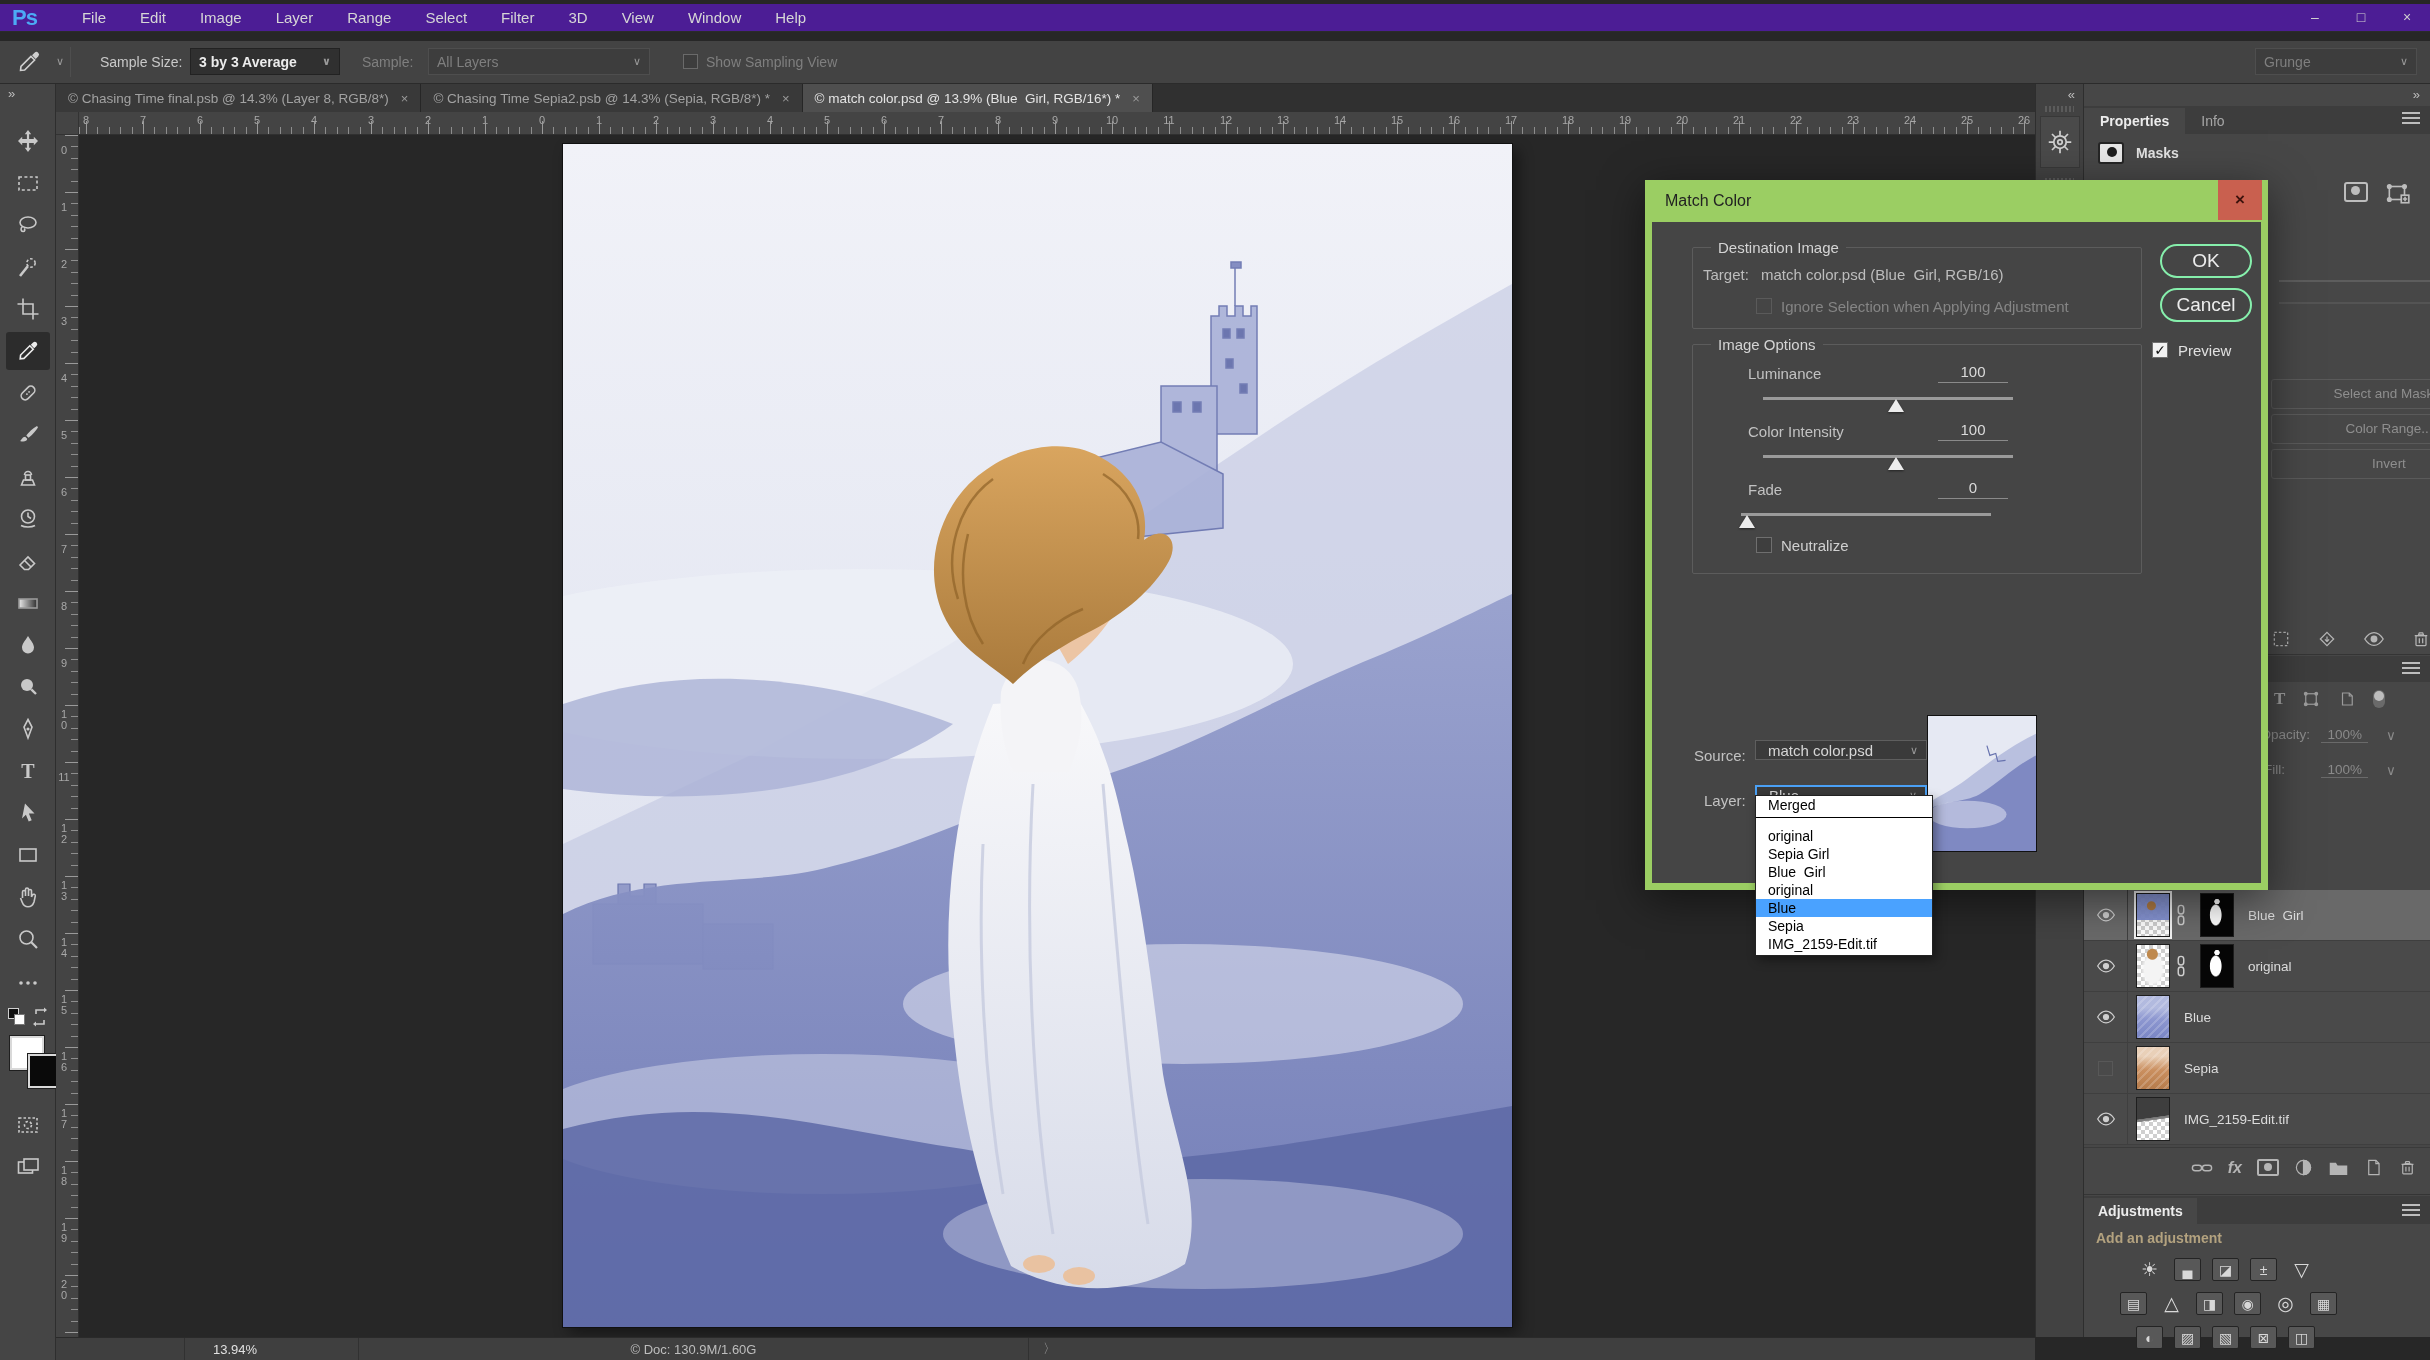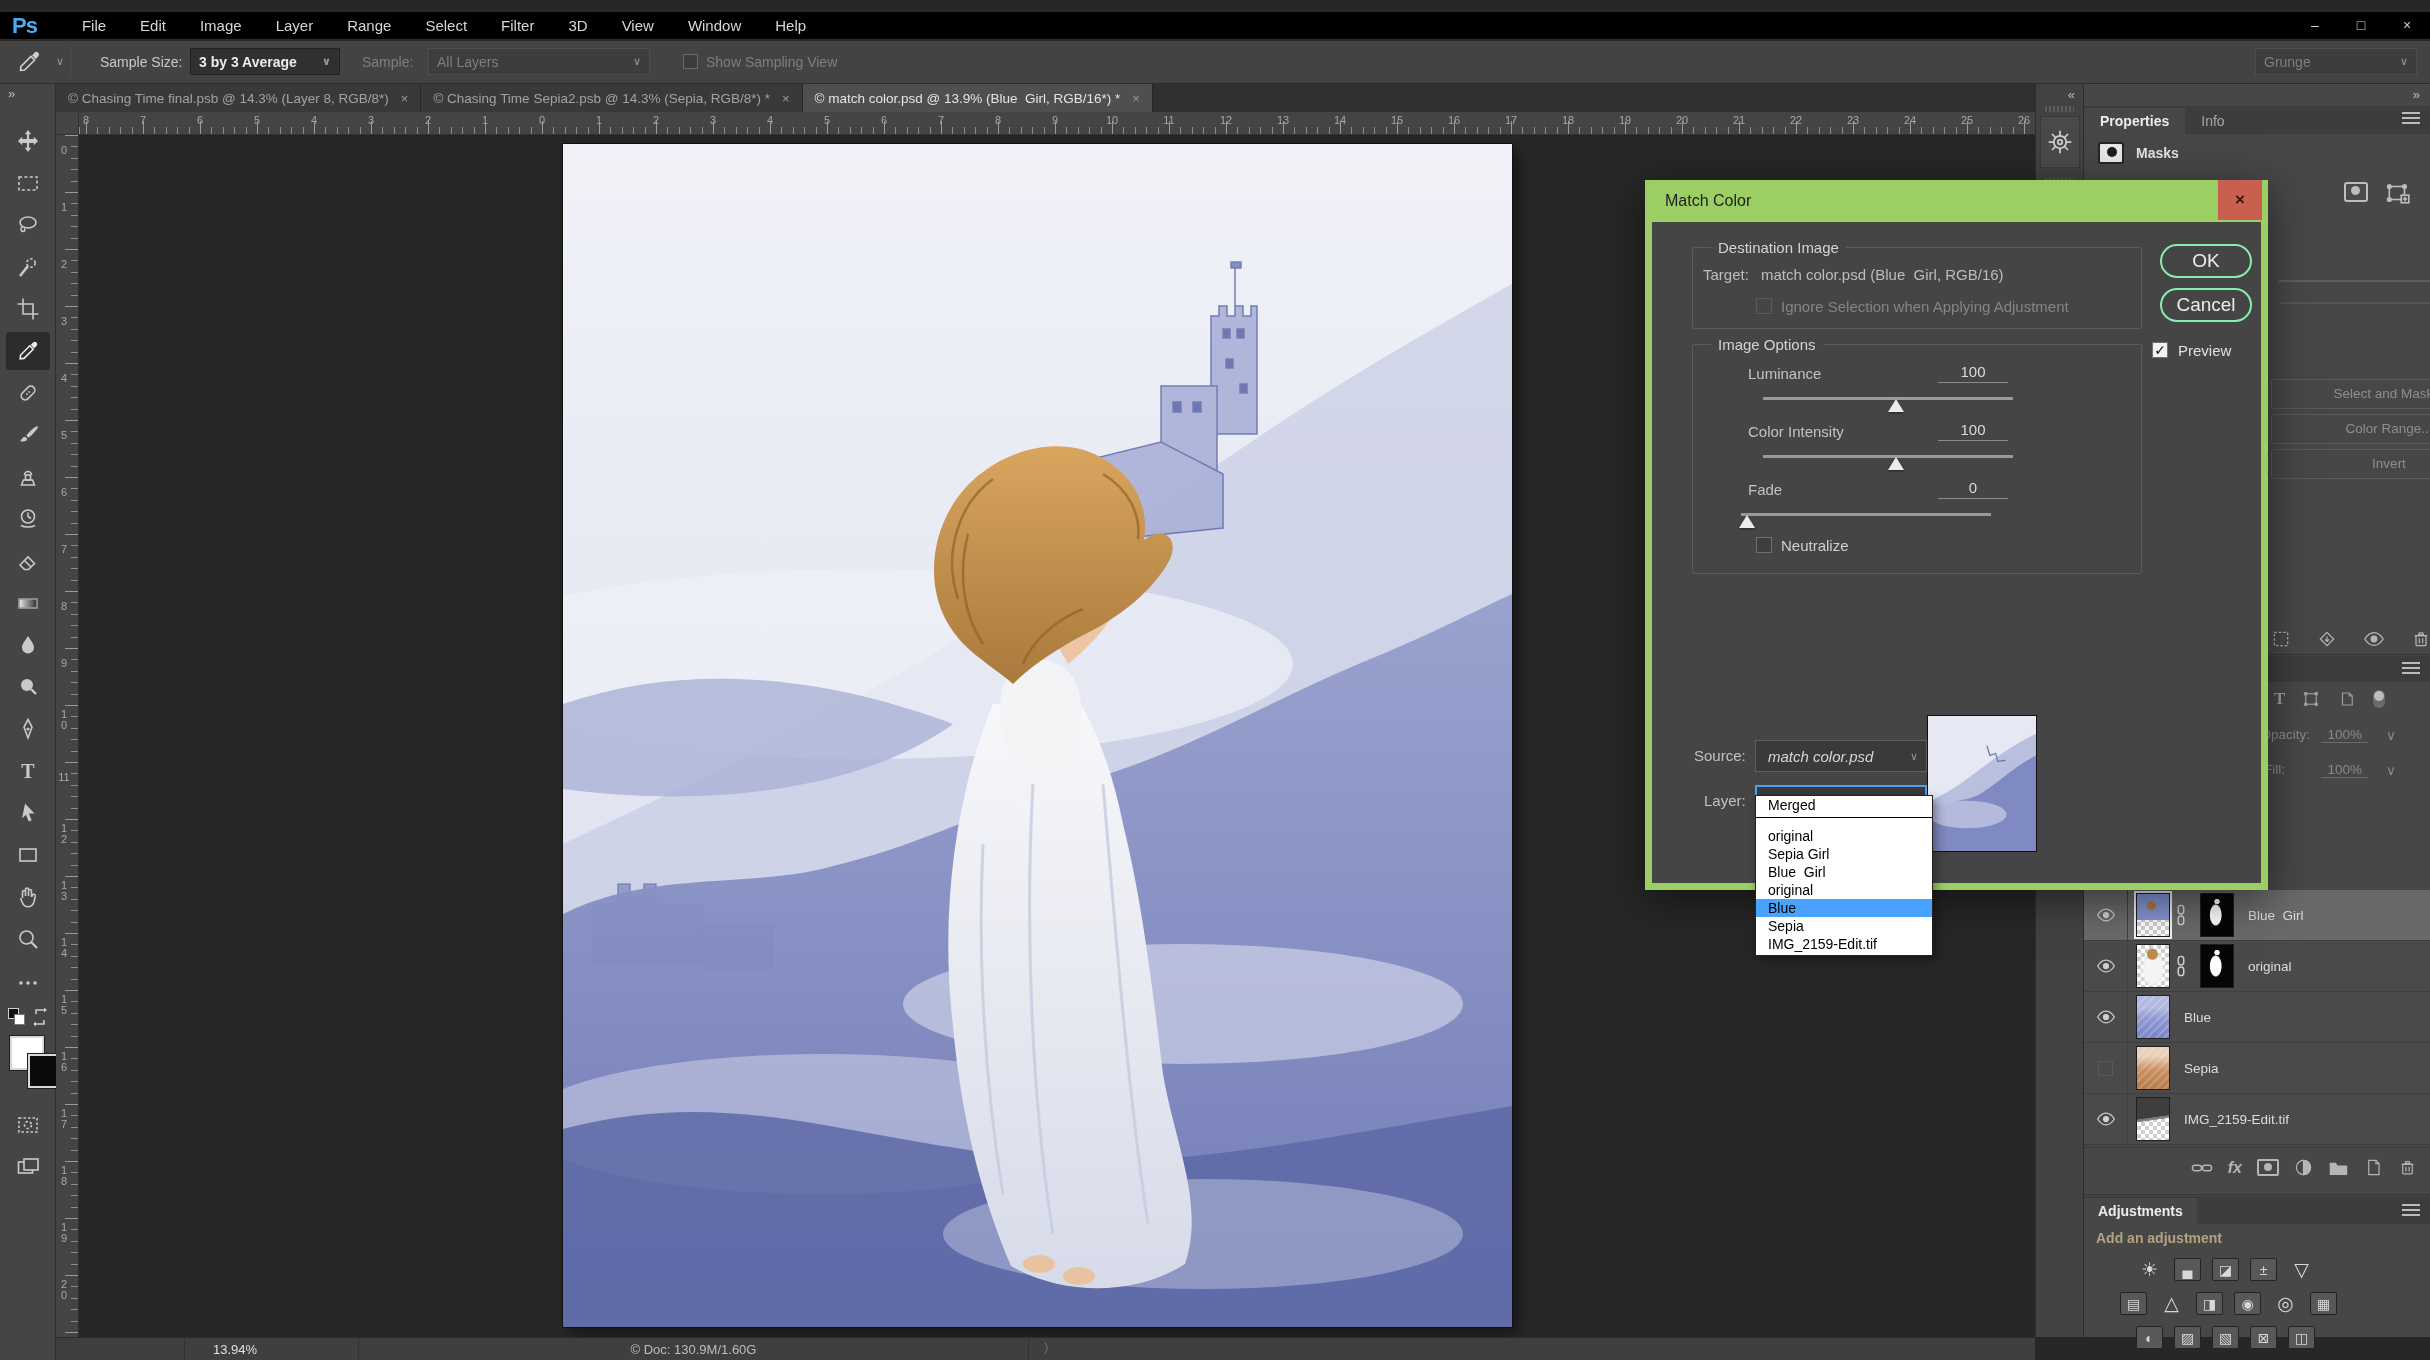--- a/index.html
+++ b/index.html
@@ -2,21 +2,21 @@
 <html><head>
 <meta charset="utf-8">
 <style>
   * { margin:0; padding:0; box-sizing:border-box; }
   html,body { width:2430px; height:1360px; background:#272727; overflow:hidden;
     font-family:"Liberation Sans","DejaVu Sans",sans-serif; -webkit-font-smoothing:antialiased; }
   .abs { position:absolute; }
   #app { position:relative; width:2430px; height:1360px; background:#272727; }
 
   
-  #titlebar { left:0; top:12px; width:2430px; height:28px; background:#000000; border-bottom:1px solid #2b2b2b; display:flex; align-items:center; }
+  #titlebar { left:0; top:4px; width:2430px; height:28px; background:#4c1d95; border-bottom:1px solid #2b2b2b; display:flex; align-items:center; }
   #ps-logo { color:#4cabf5; font-weight:bold; font-size:22px; margin:0 28px 0 12px; letter-spacing:-1px; }
   .menu-item { color:#d6d6d6; font-size:15px; padding:0 17px; line-height:40px; cursor:default; }
   #win-controls { position:absolute; right:0; top:0; height:28px; display:flex; }
   .win-btn { width:46px; height:28px; color:#cfcfcf; font-size:14px; text-align:center; line-height:26px; }
 
   
   #optionsbar { left:0; top:41px; width:2430px; height:43px; background:#434343; border-bottom:1px solid #2b2b2b; }
   .ob-label { color:#c9c9c9; font-size:14px; }
   .ob-label.dim, .dim { color:#7f7f7f; }
   .ob-select { background:#303030; border:1px solid #222; color:#ececec; font-size:14px; height:27px; display:flex; align-items:center; padding:0 8px; justify-content:space-between; }
@@ -133,21 +133,21 @@
   .legend { position:absolute; top:-9px; left:18px; background:#454545; padding:0 7px; color:#d4d4d4; font-size:15px; }
   .dlg-label { position:absolute; color:#c2c2c2; font-size:15px; }
   .dlg-dim { color:#858585; }
   .dlg-val { position:absolute; color:#dadada; font-size:15px; text-align:center; width:70px; border-bottom:1px solid #8a8a8a; padding-bottom:2px; }
   .slider { position:absolute; height:3px; background:#9a9a9a; }
   .sl-thumb { position:absolute; top:2px; width:0; height:0; border-left:8px solid transparent; border-right:8px solid transparent; border-bottom:13px solid #ececec; filter:drop-shadow(0 1px 1px rgba(0,0,0,.5)); }
   .dlg-cb { position:absolute; width:16px; height:16px; border:1px solid #6f6f6f; background:#3e3e3e; }
   .dlg-cb.disabled { border-color:#5a5a5a; background:transparent; }
   .dlg-cb.checked { background:#f2f2f2; color:#111; font-size:14px; font-weight:bold; line-height:15px; text-align:center; }
   .dlg-btn { position:absolute; left:508px; width:92px; height:34px; border:2px solid #86efac; border-radius:17px; color:#ececec; font-size:19px; text-align:center; line-height:30px; background:transparent; }
-  .dlg-select { position:absolute; left:103px; width:172px; height:32px; background:#3a3a3a; border:1px solid #5e5e5e; color:#d6d6d6; font-size:15px; display:flex; align-items:center; justify-content:space-between; padding:0 8px 0 12px;font-style:italic; }
+  .dlg-select { position:absolute; left:103px; width:172px; height:20px; background:#3a3a3a; border:1px solid #5e5e5e; color:#d6d6d6; font-size:15px; display:flex; align-items:center; justify-content:space-between; padding:0 8px 0 12px; }
   .dlg-select.focus { border:2px solid #4aa0f5; }
   #src-thumb { position:absolute; left:275px; top:493px; width:110px; height:137px; border:1px solid #111; box-shadow:0 0 0 2px #f2f2f2 inset; background:#dfe3f0; }
   #src-thumb svg { display:block; width:100%; height:100%; }
 
   
   #layer-dd { position:absolute; left:1755px; top:795px; width:178px; background:#fff; border:1px solid #222; z-index:60; box-shadow:3px 4px 10px rgba(0,0,0,.4); padding-bottom:2px; }
   .dd-item { height:18px; line-height:18px; font-size:14px; color:#000; padding-left:12px; white-space:pre; }
   .dd-item.selected { background:#4aa2ff; }
   .dd-sep { height:1px; background:#000; margin:3px 0 9px 0; }
 

